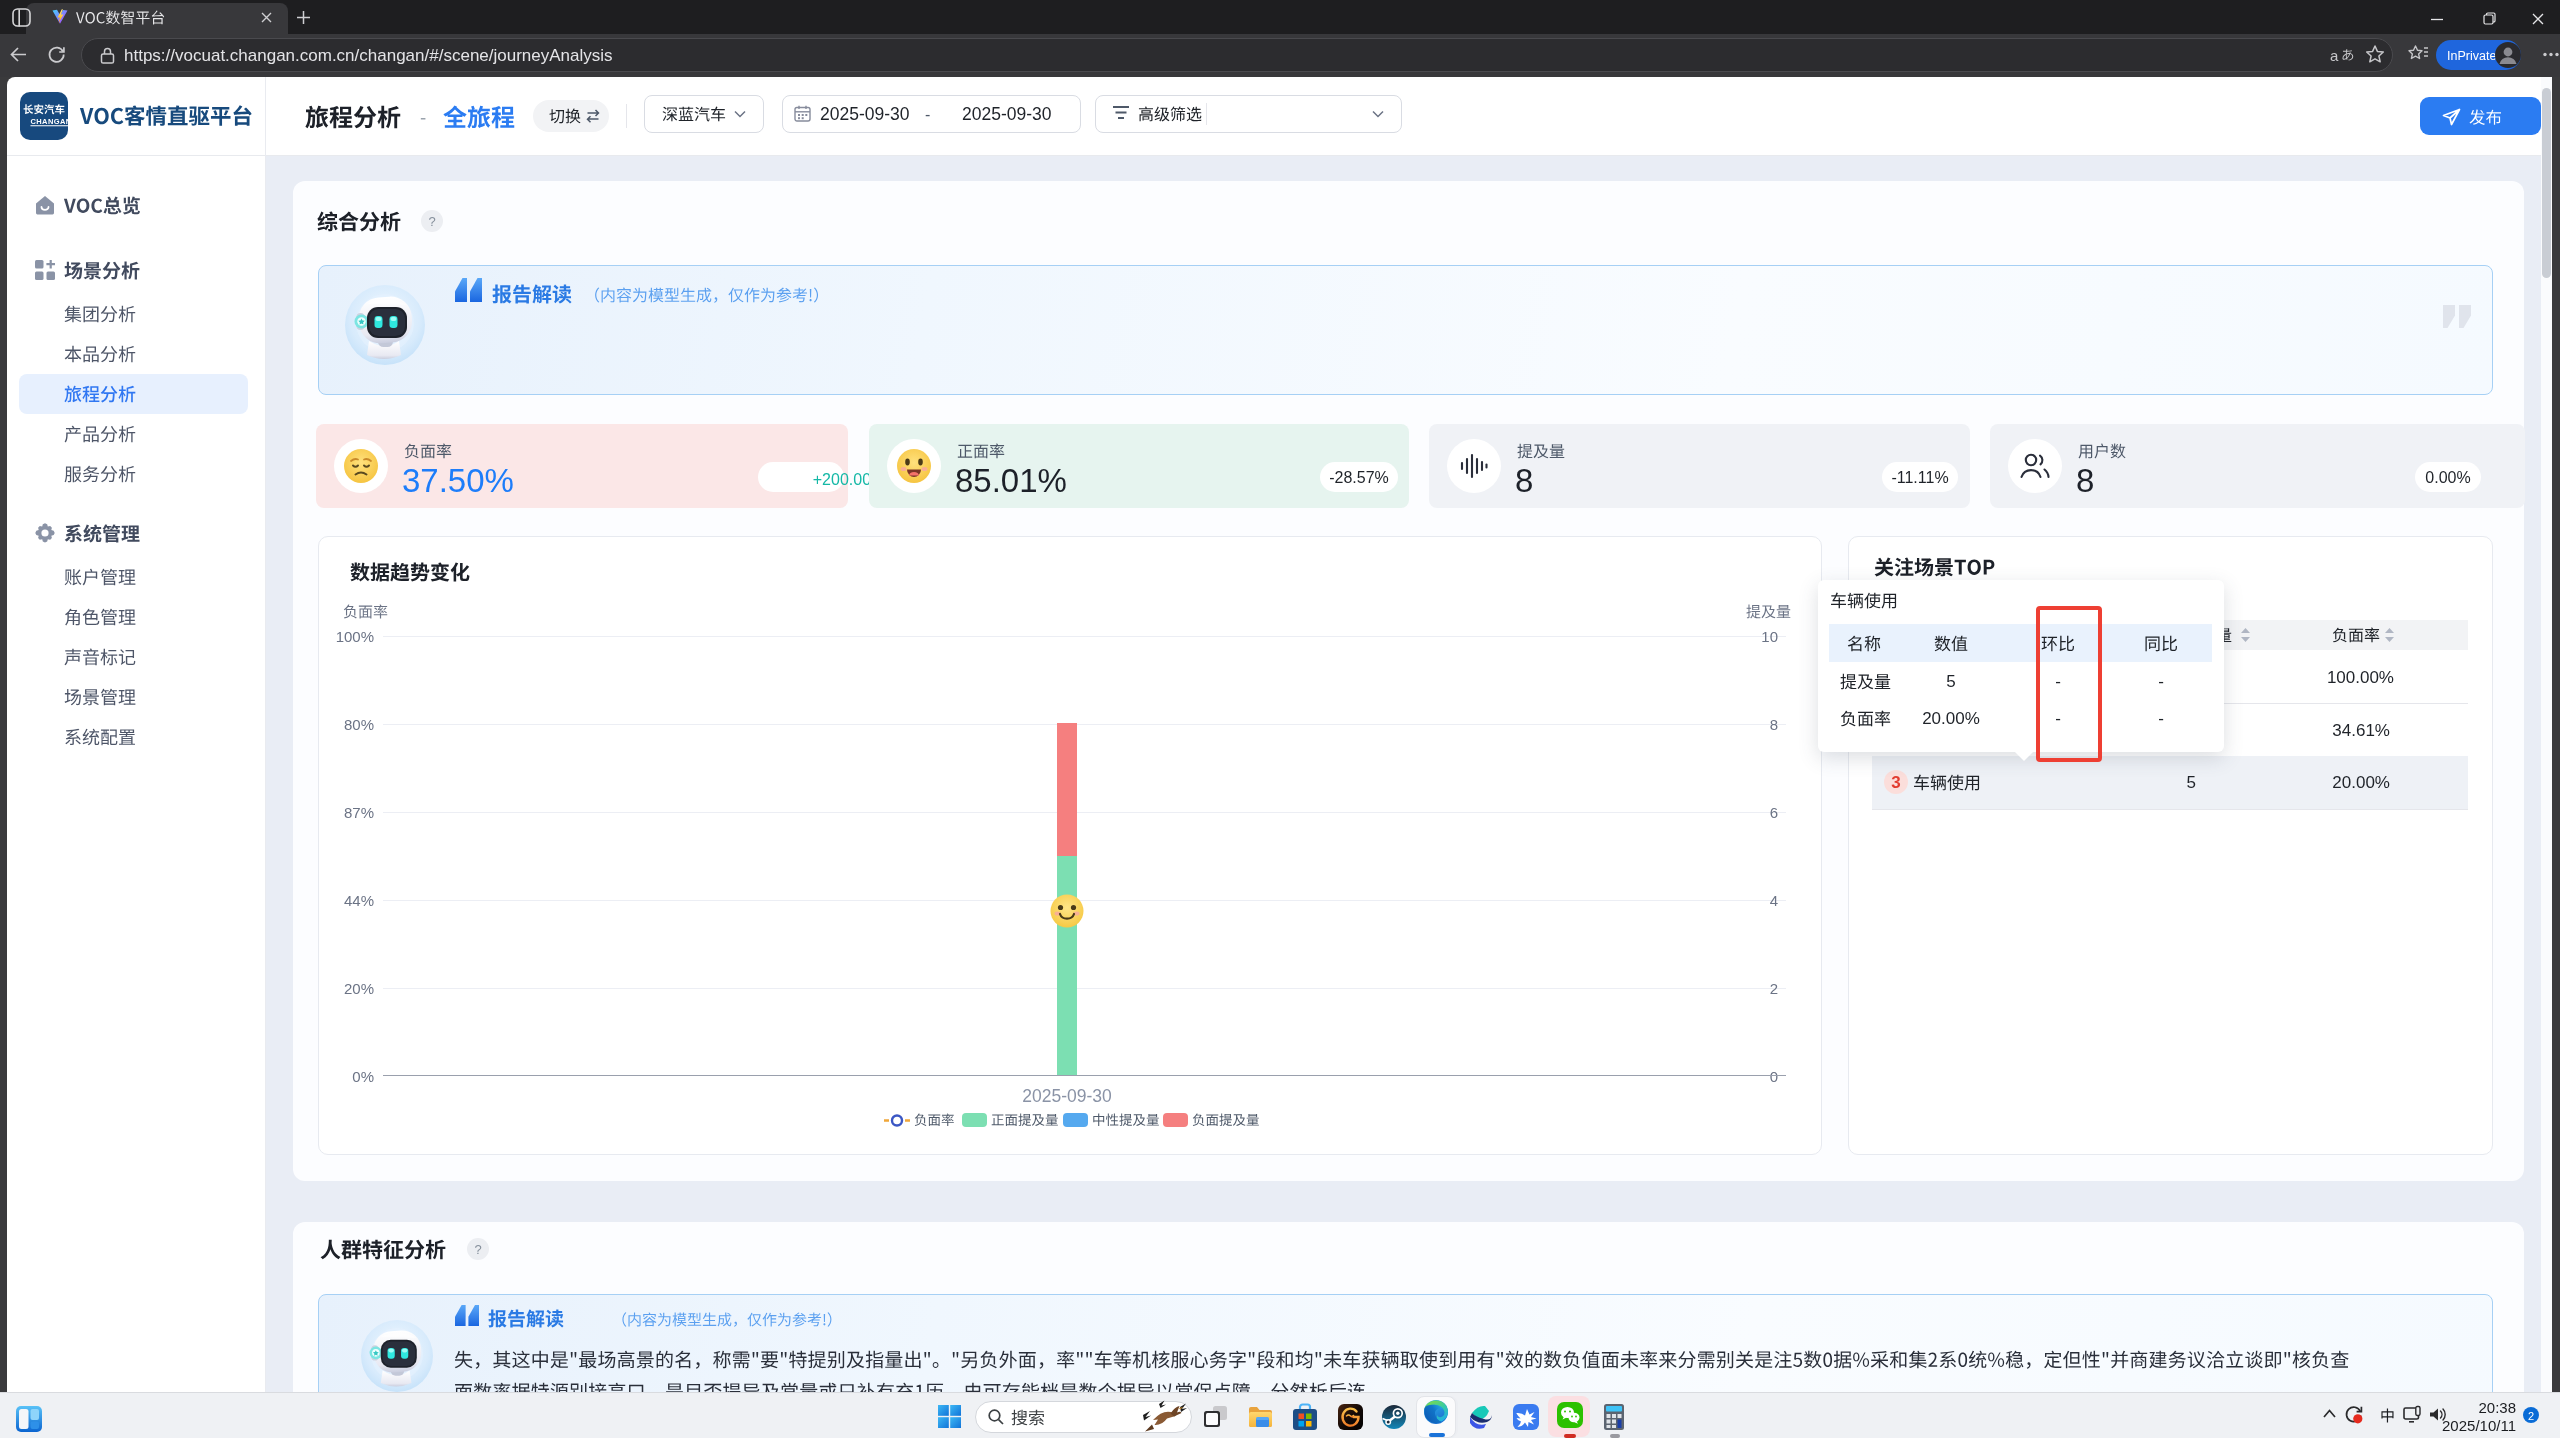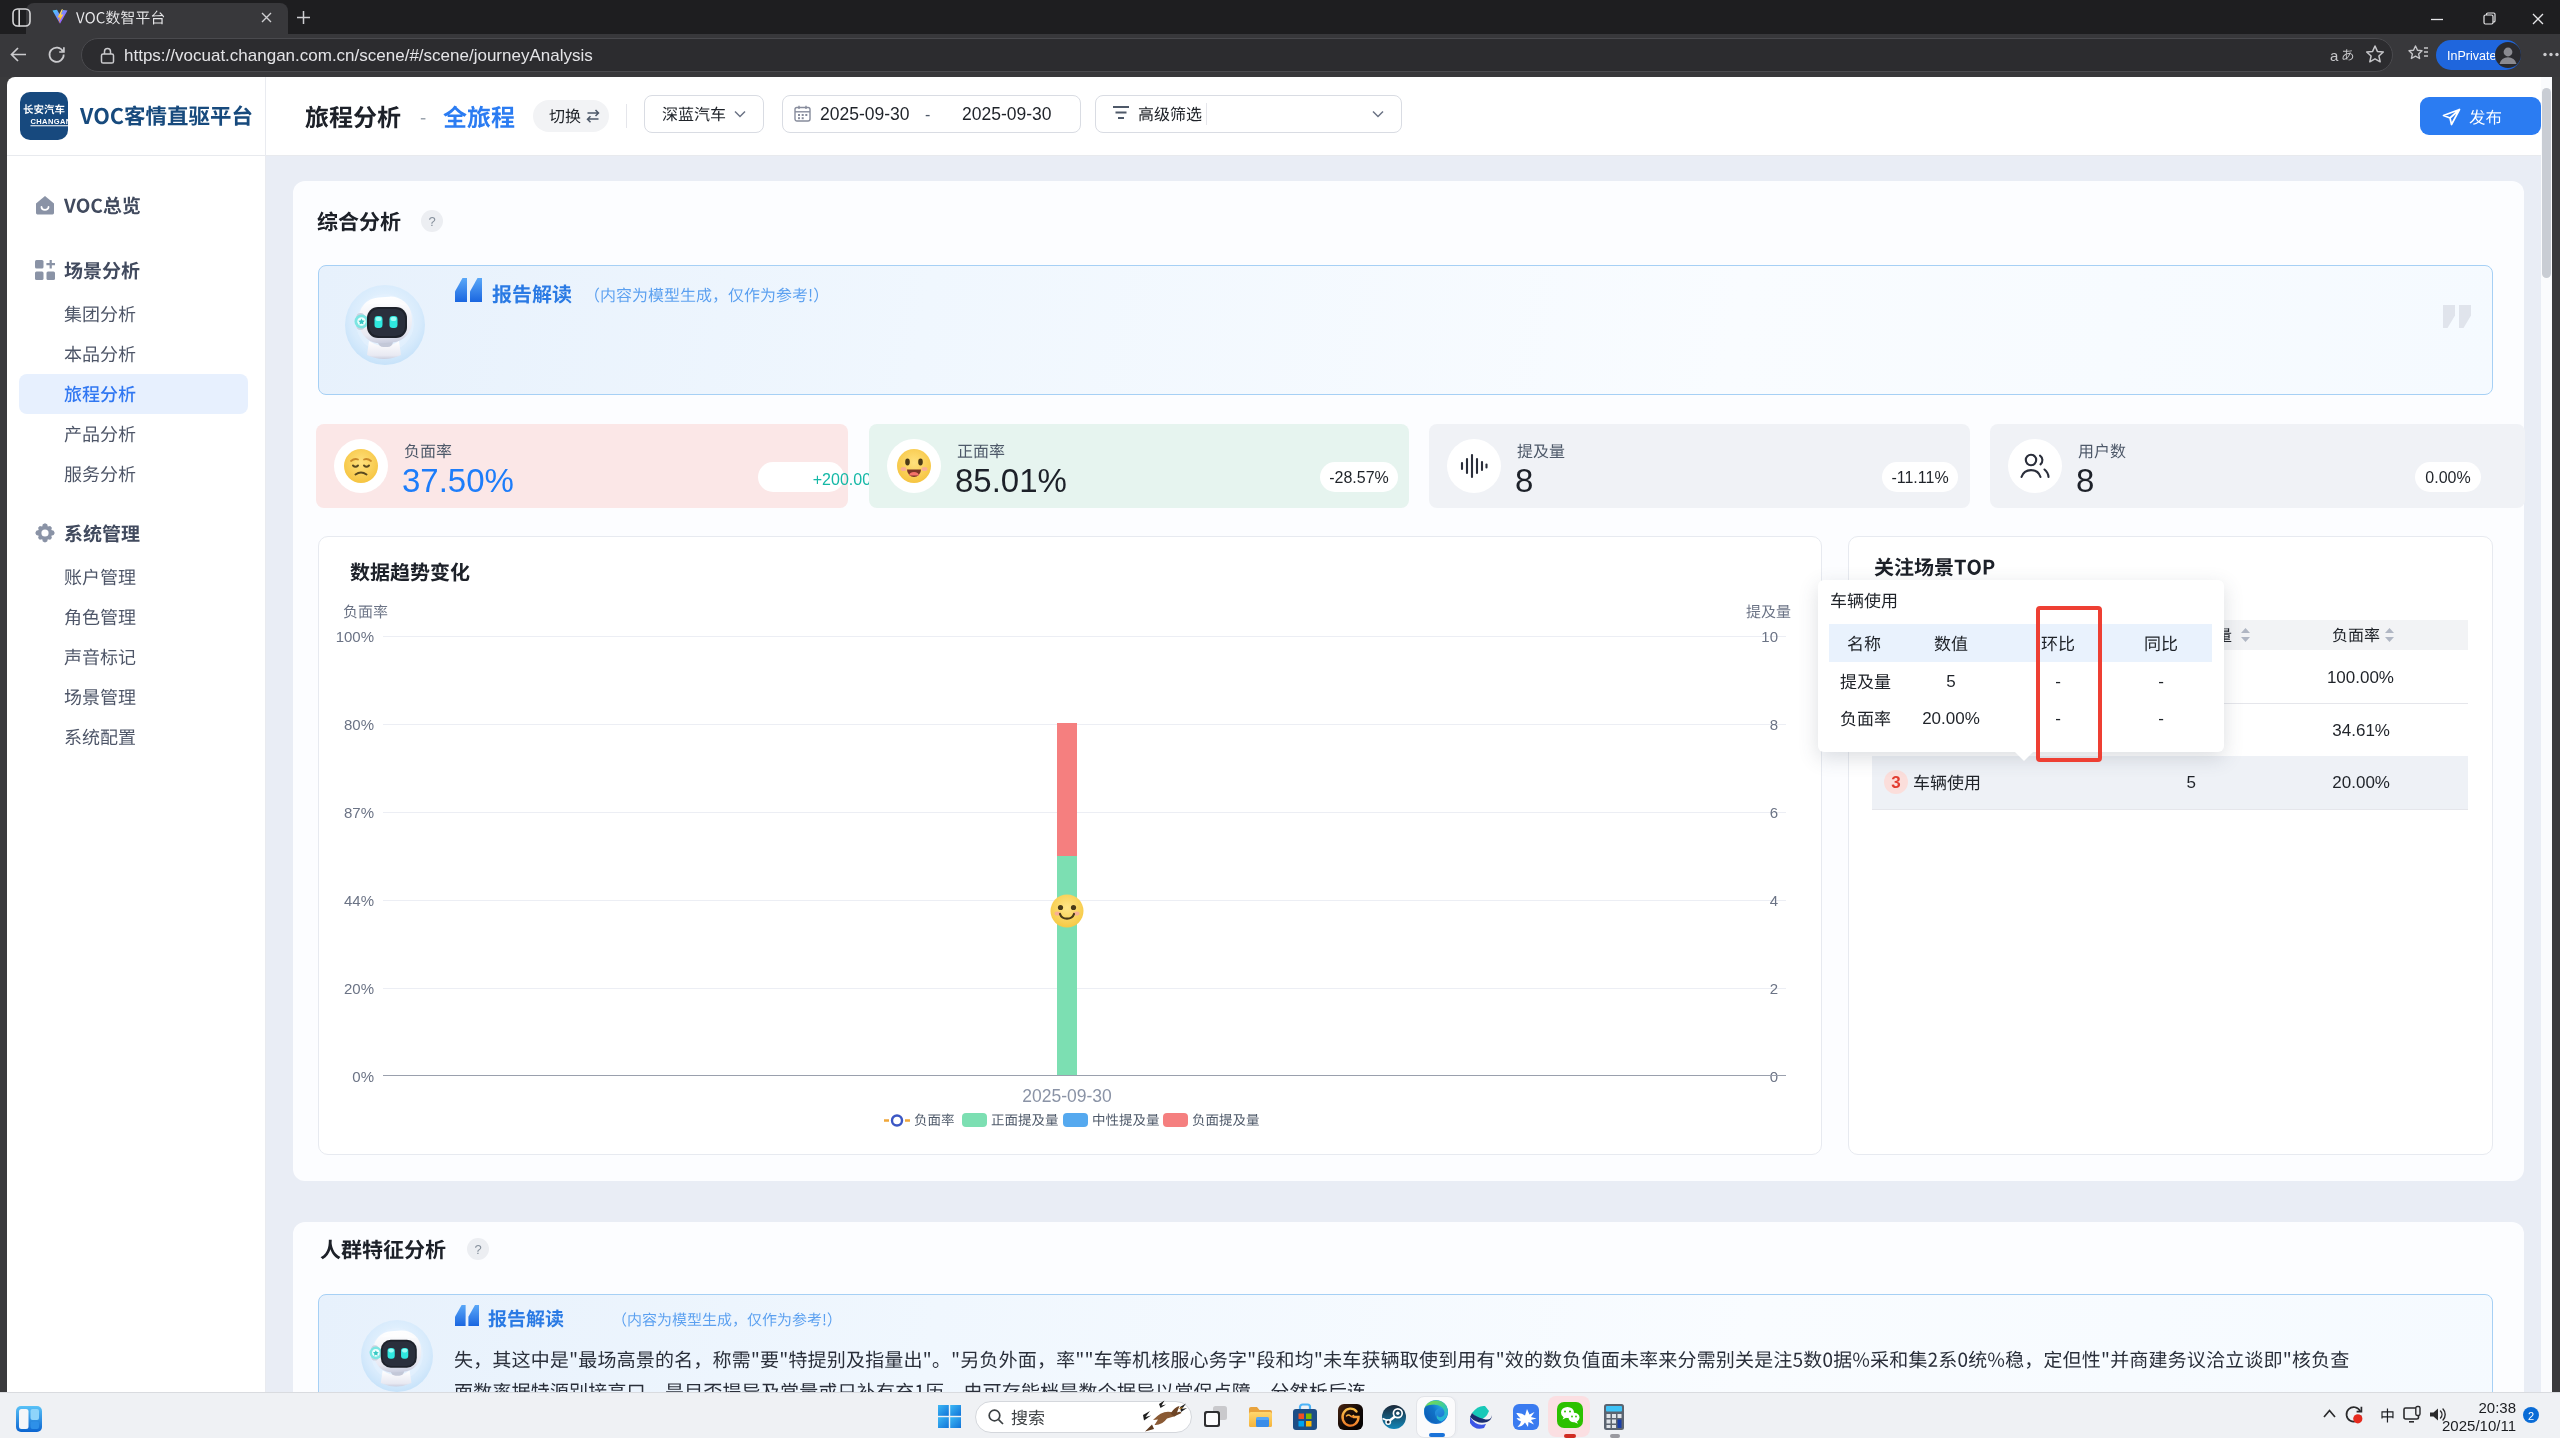--- a/index.html
+++ b/index.html
@@ -80,21 +80,21 @@
       <path d="M15.9 1.2 V6 H11.2" fill="none" stroke="#cbcbce" stroke-width="1.7"></path>
     </svg>
   </div>
 <div class="a" style="left:81px;top:38px;width:2312px;height:34px;background:#2c2c2f;border:1px solid #4a4a4e;border-radius:17px;box-sizing:border-box;"></div>
 <div class="a" style="left:100px;top:47px;">
     <svg width="15" height="17" viewBox="0 0 15 17" style="display:block;overflow:visible">
       <rect x="1.5" y="7" width="12" height="9" rx="1.6" fill="none" stroke="#cbcbce" stroke-width="1.5"></rect>
       <path d="M4.5 7 V4.5 a3 3 0 0 1 6 0 V7" fill="none" stroke="#cbcbce" stroke-width="1.5"></path>
     </svg>
   </div>
-<div class="a" style="left:124px;top:54.5px;font:400 17px 'Liberation Sans',sans-serif;color:#e4e4e7;line-height:17px;transform:translateY(-50%);white-space:nowrap;">https://vocuat.changan.com.cn/scene/#/scene/journeyAnalysis</div>
+<div class="a" style="left:124px;top:54.5px;font:400 17px 'Liberation Sans',sans-serif;color:#e4e4e7;line-height:17px;transform:translateY(-50%);white-space:nowrap;">https://vocuat.changan.com.cn/changan/#/scene/journeyAnalysis</div>
 <div class="a" style="left:2330px;top:55.0px;font:400 15px 'Liberation Sans',sans-serif;color:#c6c6c9;line-height:15px;transform:translateY(-50%);white-space:nowrap;">a</div>
 <div class="a " style="left:2341.0px;top:48.2px;">
     <svg width="13.5" height="13.5" style="overflow:visible;display:block">
       <g fill="#c6c6c9" transform="translate(0 11.88) scale(0.01350 -0.01350)">
         <use href="#r3042" x="0"></use>
       </g>
     </svg>
   </div>
 <div class="a" style="left:2366px;top:45px;">
     <svg width="18" height="18" viewBox="0 0 18 18" style="display:block;overflow:visible">

